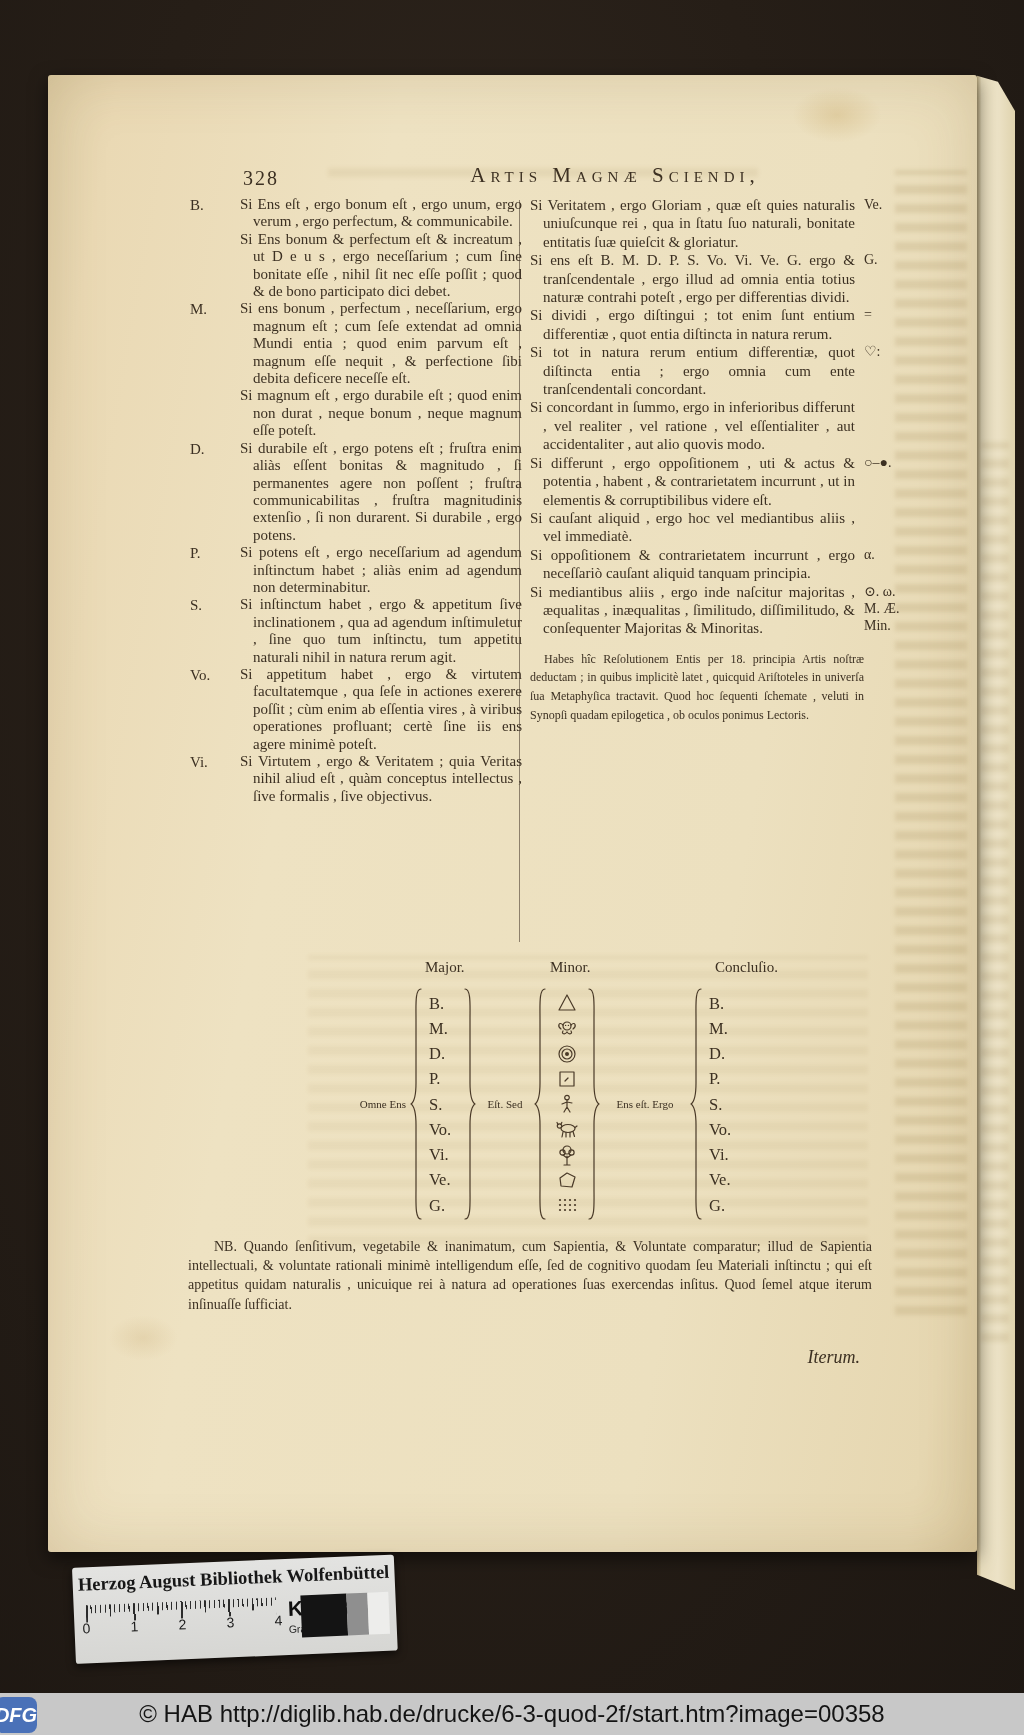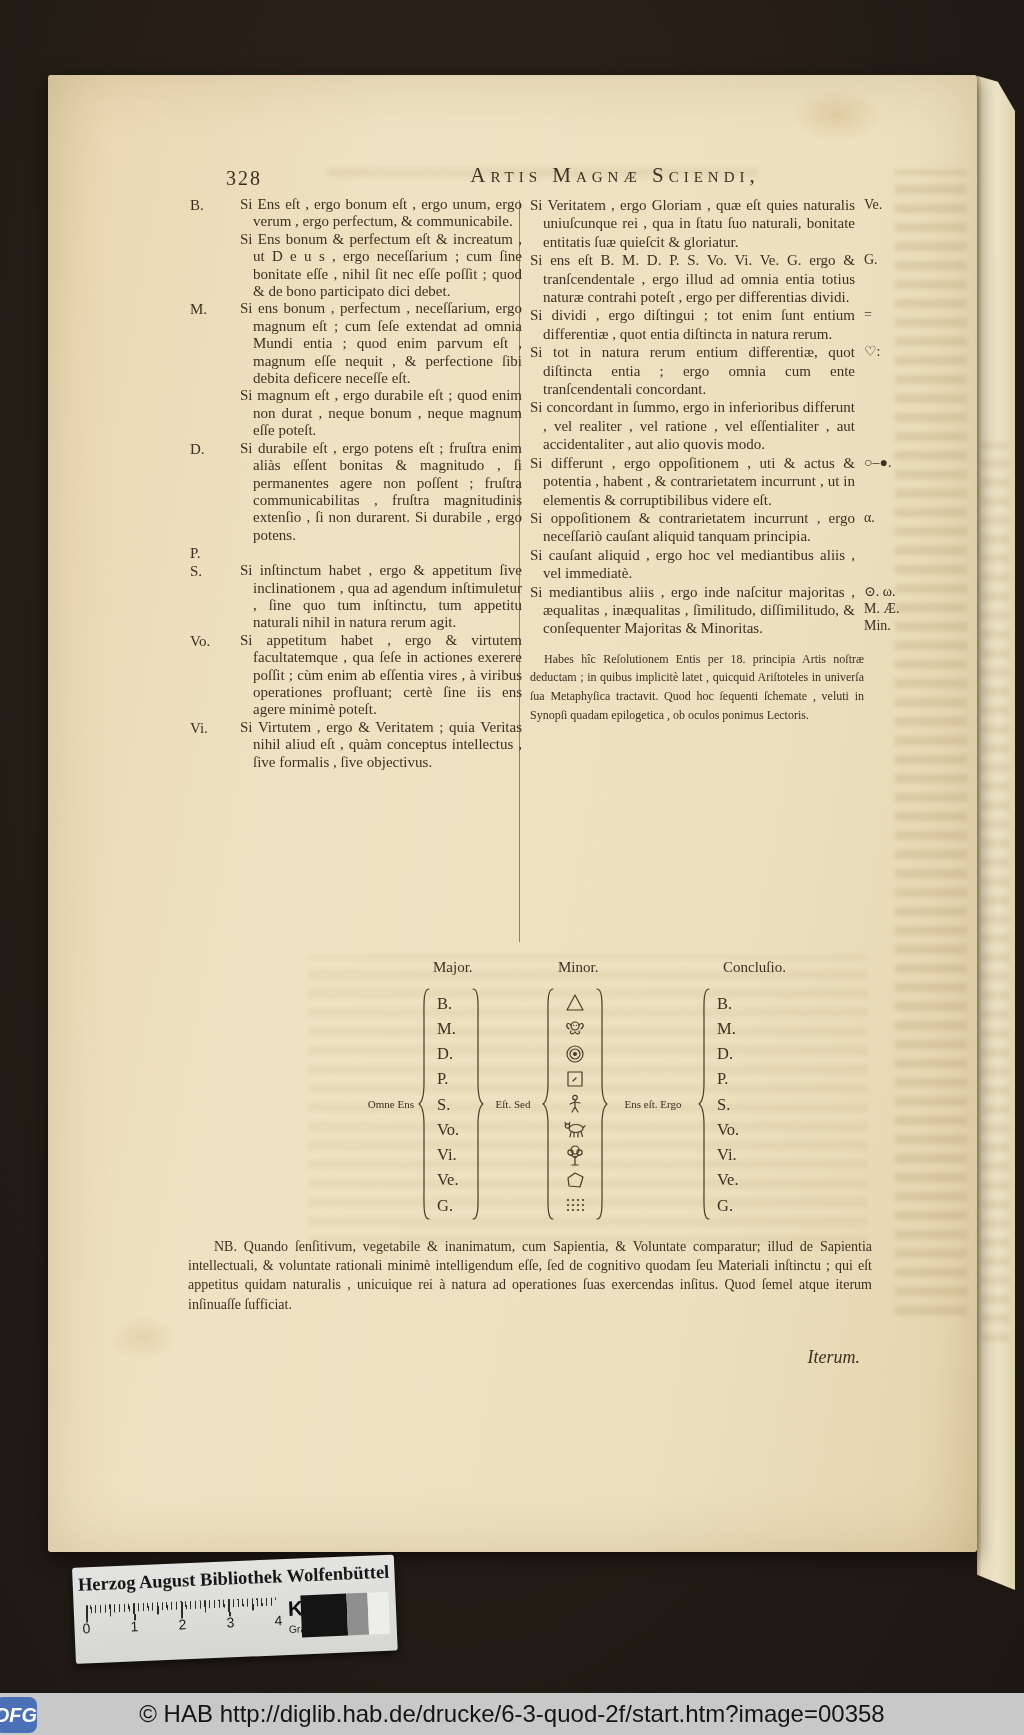--- a/index.html
+++ b/index.html
@@ -12,37 +12,37 @@
         box-shadow:0 6px 18px rgba(0,0,0,.55), inset 0 0 60px rgba(120,90,40,.18);
         border-radius:3px;color:#3c3022;}
   .fore-edge{position:absolute;left:977px;top:62px;width:38px;height:1528px;
         background:linear-gradient(90deg,#b9a87e 0%,#e7dcbc 12%,#ece2c6 55%,#dfd3ae 100%);
         clip-path:polygon(0 0.9%,55% 1.3%,100% 3.2%,100% 100%,0 99%);}
   .stain{position:absolute;border-radius:50%;pointer-events:none;}
   .bleed{position:absolute;background:repeating-linear-gradient(0deg,rgba(146,116,58,.16) 0 9px,rgba(0,0,0,0) 9px 19px);
          filter:blur(2px);pointer-events:none;}
   
   .pagehead{position:absolute;left:142px;top:88px;width:740px;height:30px;}
-  .pageno{position:absolute;left:36px;top:4px;font-size:20px;letter-spacing:2px;}
+  .pageno{position:absolute;left:53px;top:4px;font-size:20px;letter-spacing:2px;}
   .booktitle{position:absolute;left:110px;right:0;text-align:center;font-size:21px;
              font-variant:small-caps;letter-spacing:5px;}
   
   .divider{position:absolute;left:471px;top:125px;width:1px;height:742px;background:rgba(62,50,36,.55);}
   .col-left{position:absolute;left:142px;top:121px;width:332px;}
   .col-right-wrap{position:absolute;left:482px;top:121px;width:400px;}
   .entry{display:flex;align-items:flex-start;}
   .mlabel{flex:0 0 50px;font-size:15px;padding-top:1px;}
   .etext{margin:0;flex:1;font-size:15px;line-height:17.4px;text-align:justify;
          padding-left:13px;text-indent:-13px;}
   .entry.right .etext{line-height:18.4px;padding-right:4px;}
   .mright{flex:0 0 66px;font-size:14px;padding-left:5px;white-space:pre-line;
           font-family:"Liberation Serif","DejaVu Serif","DejaVu Sans",serif;line-height:17px;}
   .closing{margin:12px 66px 0 0;font-size:12px;line-height:18.6px;text-align:justify;text-indent:14px;}
   
-  .diagram{position:absolute;left:282px;top:866px;width:500px;height:300px;font-size:16px;}
+  .diagram{position:absolute;left:274px;top:866px;width:500px;height:300px;font-size:16px;}
   .dg-head{position:absolute;top:18px;font-size:15px;}
   .dg-row{position:absolute;left:0;top:44px;display:flex;align-items:center;}
   .dg-side{font-size:11px;}
   .dg-omne{flex:0 0 84px;text-align:right;padding-right:4px;}
   .dg-estsed{flex:0 0 58px;text-align:center;}
   .dg-ergo{flex:0 0 90px;text-align:center;}
   .dg-col{display:flex;flex-direction:column;justify-content:space-between;height:227px;}
   .dg-col.letters{flex:0 0 34px;padding-left:6px;}
   .dg-col.symbols{flex:0 0 40px;align-items:center;}
   .dg-item{height:25px;font-size:16.5px;line-height:25px;}
@@ -135,20 +135,21 @@
           <p class="etext">Si magnum eſt , ergo durabile eſt ; quod enim non durat , neque bonum , neque magnum eſſe poteſt.</p>
         </div>
 
         <div class="entry">
           <span class="mlabel">D.</span>
           <p class="etext">Si durabile eſt , ergo potens eſt ; fruſtra enim aliàs eſſent bonitas &amp; magnitudo , ſi permanentes agere non poſſent ; fruſtra communicabilitas , fruſtra magnitudinis extenſio , ſi non durarent.  Si durabile , ergo potens.</p>
         </div>
 
         <div class="entry">
           <span class="mlabel">P.</span>
+          <p class="etext">Si potens eſt , ergo neceſſarium ad agendum inſtinctum habet ; aliàs enim ad agendum non determinabitur.</p>
         </div>
 
         <div class="entry">
           <span class="mlabel">S.</span>
           <p class="etext">Si inſtinctum habet , ergo &amp; appetitum ſive inclinationem , qua ad agendum inſtimuletur , ſine quo tum inſtinctu, tum appetitu naturali nihil in natura rerum agit.</p>
         </div>
 
         <div class="entry">
           <span class="mlabel">Vo.</span>
           <p class="etext">Si appetitum habet , ergo &amp; virtutem facultatemque , qua ſeſe in actiones exerere poſſit ; cùm enim ab eſſentia vires , à viribus operationes profluant; certè ſine iis ens agere minimè poteſt.</p>
@@ -187,27 +188,27 @@
             <p class="etext">Si concordant in ſummo, ergo in inferioribus differunt , vel realiter , vel ratione , vel eſſentialiter , aut accidentaliter , aut alio quovis modo.</p>
             <span class="mright"></span>
           </div>
 
           <div class="entry right">
             <p class="etext">Si differunt , ergo oppoſitionem , uti &amp; actus &amp; potentia , habent , &amp; contrarietatem incurrunt , ut in elementis &amp; corruptibilibus videre eſt.</p>
             <span class="mright">○–●.</span>
           </div>
 
           <div class="entry right">
+            <p class="etext">Si cauſant aliquid , ergo hoc vel mediantibus aliis , vel immediatè.</p>
+            <span class="mright"></span>
+          </div>
+
+          <div class="entry right">
             <p class="etext">Si oppoſitionem &amp; contrarietatem incurrunt , ergo neceſſariò cauſant aliquid tanquam principia.</p>
             <span class="mright">α.</span>
-          </div>
-
-          <div class="entry right">
-            <p class="etext">Si cauſant aliquid , ergo hoc vel mediantibus aliis , vel immediatè.</p>
-            <span class="mright"></span>
           </div>
 
           <div class="entry right">
             <p class="etext">Si mediantibus aliis , ergo inde naſcitur majoritas , æqualitas , inæqualitas , ſimilitudo, diſſimilitudo, &amp; conſequenter Majoritas &amp; Minoritas.</p>
             <span class="mright">⊙. ω.
 M. Æ.
 Min.</span>
           </div>
         </div>
       <p class="closing">Habes hîc Reſolutionem Entis per 18. principia Artis noſtræ deductam ; in quibus implicitè latet , quicquid Ariſtoteles in univerſa ſua Metaphyſica tractavit.  Quod hoc ſequenti ſchemate , veluti in Synopſi quadam epilogetica , ob oculos ponimus Lectoris.</p>

